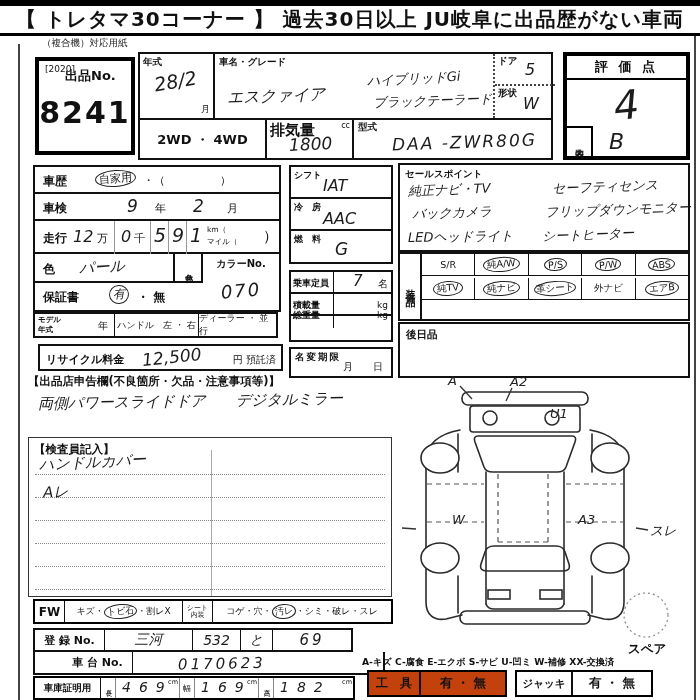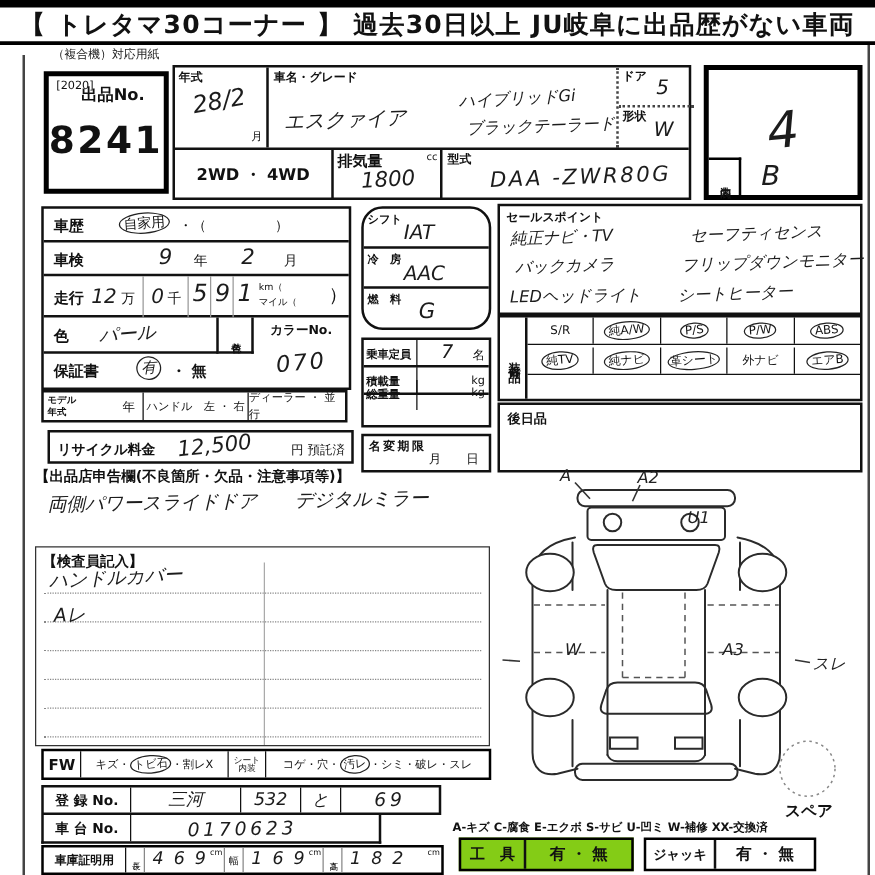--- a/index.html
+++ b/index.html
@@ -32,21 +32,21 @@
   <div class="banner">
     <span>【 トレタマ30コーナー 】 過去30日以上 JU岐阜に出品歴がない車両</span>
   </div>
   <div class="abs" style="left:42px;top:37px;font-size:9.5px;color:#222;">（複合機）対応用紙</div>
   <div class="edge" style="left:18px;top:44px;width:2px;height:656px;"></div>
   <div class="edge" style="left:694px;top:36px;width:2px;height:664px;"></div>
 
   <div class="bx3" style="left:35px;top:57px;width:100px;height:98px;">
     <span class="abs" style="left:6px;top:3px;font-size:9px;">[2020]</span>
     <span class="abs lbl" style="left:26px;top:6px;font-size:13px;">出品No.</span>
-    <span class="abs lbl" style="left:0;right:0;top:34px;font-size:30px;letter-spacing:2px;">8241</span>
+    <span class="abs lbl" style="left:0;right:0;top:34px;text-align:center;font-size:30px;letter-spacing:2px;">8241</span>
   </div>
 
   <div class="bx" style="left:138px;top:52px;width:415px;height:108px;">
     <div class="abs" style="left:0;right:0;top:64px;border-top:2px solid #111;"></div>
 
     <div class="abs" style="left:0;top:0;width:75px;height:64px;border-right:2px solid #111;">
       <span class="abs lbl" style="left:3px;top:2px;font-size:9.5px;">年式</span>
       <span class="abs hw" style="left:14px;top:16px;font-size:19px;transform:rotate(-10deg);">28/2</span>
       <span class="abs" style="right:3px;bottom:2px;font-size:9px;">月</span>
     </div>
@@ -64,31 +64,32 @@
         <span class="abs hw" style="left:30px;top:6px;font-size:16px;">5</span>
       </div>
       <div class="abs" style="left:0;right:0;top:32px;height:32px;">
         <span class="abs lbl" style="left:3px;top:1px;font-size:9.5px;">形状</span>
         <span class="abs hw" style="left:28px;top:8px;font-size:16px;">W</span>
       </div>
     </div>
 
     <div class="abs cellflex lbl" style="left:0;top:66px;width:127px;height:40px;border-right:2px solid #111;font-size:13px;">2WD ・ 4WD</div>
     <div class="abs" style="left:127px;top:66px;width:87px;height:40px;border-right:2px solid #111;">
-      <span class="abs lbl" style="left:3px;top:1px;font-size:12px;">排気量</span>
+      <span class="abs lbl" style="left:3px;top:1px;font-size:15px;">排気量</span>
       <span class="abs" style="right:2px;top:1px;font-size:8px;">cc</span>
       <span class="abs hw" style="left:22px;top:14px;font-size:17px;transform:rotate(-3deg);">1800</span>
     </div>
     <div class="abs" style="left:214px;top:66px;width:201px;height:40px;">
       <span class="abs lbl" style="left:4px;top:1px;font-size:9.5px;">型式</span>
       <span class="abs hw" style="left:38px;top:12px;font-size:17px;letter-spacing:2px;transform:rotate(-2deg);">DAA -ZWR80G</span>
     </div>
   </div>
 
   <div class="bx3" style="left:563px;top:52px;width:127px;height:108px;">
+    <div class="cellflex lbl" style="height:24px;border-bottom:2.5px solid #000;font-size:13px;letter-spacing:3px;">評 価 点</div>
     <span class="abs hw" style="left:0;right:0;top:26px;text-align:center;font-size:40px;transform:rotate(-6deg);">4</span>
     <div class="abs cellflex" style="left:0;bottom:0;width:26px;height:30px;border-top:2px solid #000;border-right:2px solid #000;">
       <span class="vert lbl" style="font-size:9px;">内装</span>
     </div>
     <span class="abs hw" style="left:42px;bottom:2px;font-size:22px;">B</span>
   </div>
 
   <div class="bx" style="left:33px;top:165px;width:248px;height:147px;">
     <div class="abs" style="left:0;right:0;top:0;height:27px;border-bottom:2px solid #111;">
       <span class="abs lbl" style="left:8px;top:6px;font-size:12px;">車歴</span>
@@ -130,21 +131,21 @@
       <span class="abs lbl" style="left:0;right:0;top:3px;text-align:center;font-size:10px;">カラーNo.</span>
       <span class="abs hw" style="left:0;right:0;top:26px;text-align:center;font-size:18px;letter-spacing:2px;transform:rotate(-5deg);">070</span>
     </div>
     <div class="abs" style="left:0;top:116px;width:168px;height:37px;">
       <span class="abs lbl" style="left:8px;top:6px;font-size:12px;">保証書</span>
       <span class="abs circle hw" style="left:74px;top:2px;font-size:12px;">有</span>
       <span class="abs lbl" style="left:102px;top:6px;font-size:12px;">・ 無</span>
     </div>
   </div>
 
-  <div class="bx" style="left:289px;top:165px;width:104px;height:99px;border-radius:17px;">
+  <div class="bx" style="left:289px;top:165px;width:104px;height:99px;">
     <div class="abs" style="left:0;right:0;top:0;height:32px;border-bottom:2px solid #111;">
       <span class="abs lbl" style="left:3px;top:2px;font-size:9px;">シフト</span>
       <span class="abs hw" style="left:32px;top:9px;font-size:16px;">IAT</span>
     </div>
     <div class="abs" style="left:0;right:0;top:32px;height:32px;border-bottom:2px solid #111;">
       <span class="abs lbl" style="left:3px;top:2px;font-size:9px;">冷　房</span>
       <span class="abs hw" style="left:32px;top:10px;font-size:16px;">AAC</span>
     </div>
     <div class="abs" style="left:0;right:0;top:64px;height:31px;">
       <span class="abs lbl" style="left:3px;top:2px;font-size:9px;">燃　料</span>
@@ -281,21 +282,21 @@
   </div>
 
   <div class="bx" style="left:33px;top:628px;width:320px;height:24px;display:flex;">
     <div class="cellflex lbl" style="width:70px;border-right:1.5px solid #111;font-size:11px;">登 録 No.</div>
     <div class="cellflex hw" style="width:88px;border-right:1.5px solid #111;font-size:14px;">三河</div>
     <div class="cellflex hw" style="width:48px;border-right:1.5px solid #111;font-size:14px;">532</div>
     <div class="cellflex hw" style="width:32px;border-right:1.5px solid #111;font-size:13px;">と</div>
     <div class="cellflex hw" style="flex:1;font-size:15px;letter-spacing:3px;">69</div>
   </div>
 
-  <div class="bx" style="left:33px;top:652px;width:272px;height:23px;border-top:none;display:flex;">
+  <div class="bx" style="left:33px;top:652px;width:352px;height:23px;border-top:none;display:flex;padding-left:28px;">
     <div class="cellflex lbl" style="width:70px;border-right:1.5px solid #111;font-size:11px;">車 台 No.</div>
     <div class="hw" style="flex:1;font-size:15px;letter-spacing:3px;padding-left:45px;display:flex;align-items:center;transform:rotate(-1deg);">0170623</div>
   </div>
 
   <div class="abs" style="left:33px;top:676px;width:322px;height:24px;border:2.5px solid #000;display:flex;background:#fff;">
     <div class="cellflex lbl" style="width:66px;border-right:1px solid #111;font-size:9.5px;">車庫証明用</div>
     <div class="cellflex" style="width:15px;border-right:1px solid #888;">
         <span class="vert" style="font-size:7px;">長さ</span>
       </div>
     <div style="width:64px;position:relative;border-right:1px solid #888;">
@@ -312,21 +313,21 @@
     <div class="cellflex" style="width:15px;border-right:1px solid #888;">
         <span class="vert" style="font-size:7px;">高さ</span>
       </div>
     <div style="flex:1;position:relative;">
       <span class="abs hw" style="left:6px;top:1px;font-size:14px;letter-spacing:8px;">182</span>
       <span class="abs" style="right:1px;top:0;font-size:6.5px;">cm</span>
     </div>
   </div>
 
   <div class="abs lbl" style="left:362px;top:656px;font-size:9.2px;white-space:nowrap;">A-キズ C-腐食 E-エクボ S-サビ U-凹ミ W-補修 XX-交換済</div>
-  <div class="abs" style="left:367px;top:670px;width:140px;height:27px;border:2.5px solid #000;display:flex;background:#84cc16;">
+  <div class="abs" style="left:367px;top:670px;width:140px;height:27px;border:2.5px solid #000;display:flex;background:#c2410c;">
     <div class="cellflex lbl" style="width:52px;border-right:2px solid #111;font-size:12px;">工　具</div>
     <div class="cellflex lbl" style="flex:1;font-size:12.5px;">有 ・ 無</div>
   </div>
   <div class="abs" style="left:515px;top:670px;width:138px;height:27px;border:2.5px solid #000;display:flex;background:#fff;">
     <div class="cellflex lbl" style="width:56px;border-right:2px solid #111;font-size:10.5px;">ジャッキ</div>
     <div class="cellflex lbl" style="flex:1;font-size:12.5px;">有 ・ 無</div>
   </div>
 
   <svg class="abs" style="left:400px;top:372px;" width="300" height="285" viewBox="0 0 300 285">
     <g stroke="#2b2b2b" stroke-width="1.6" fill="none" stroke-linecap="round">

